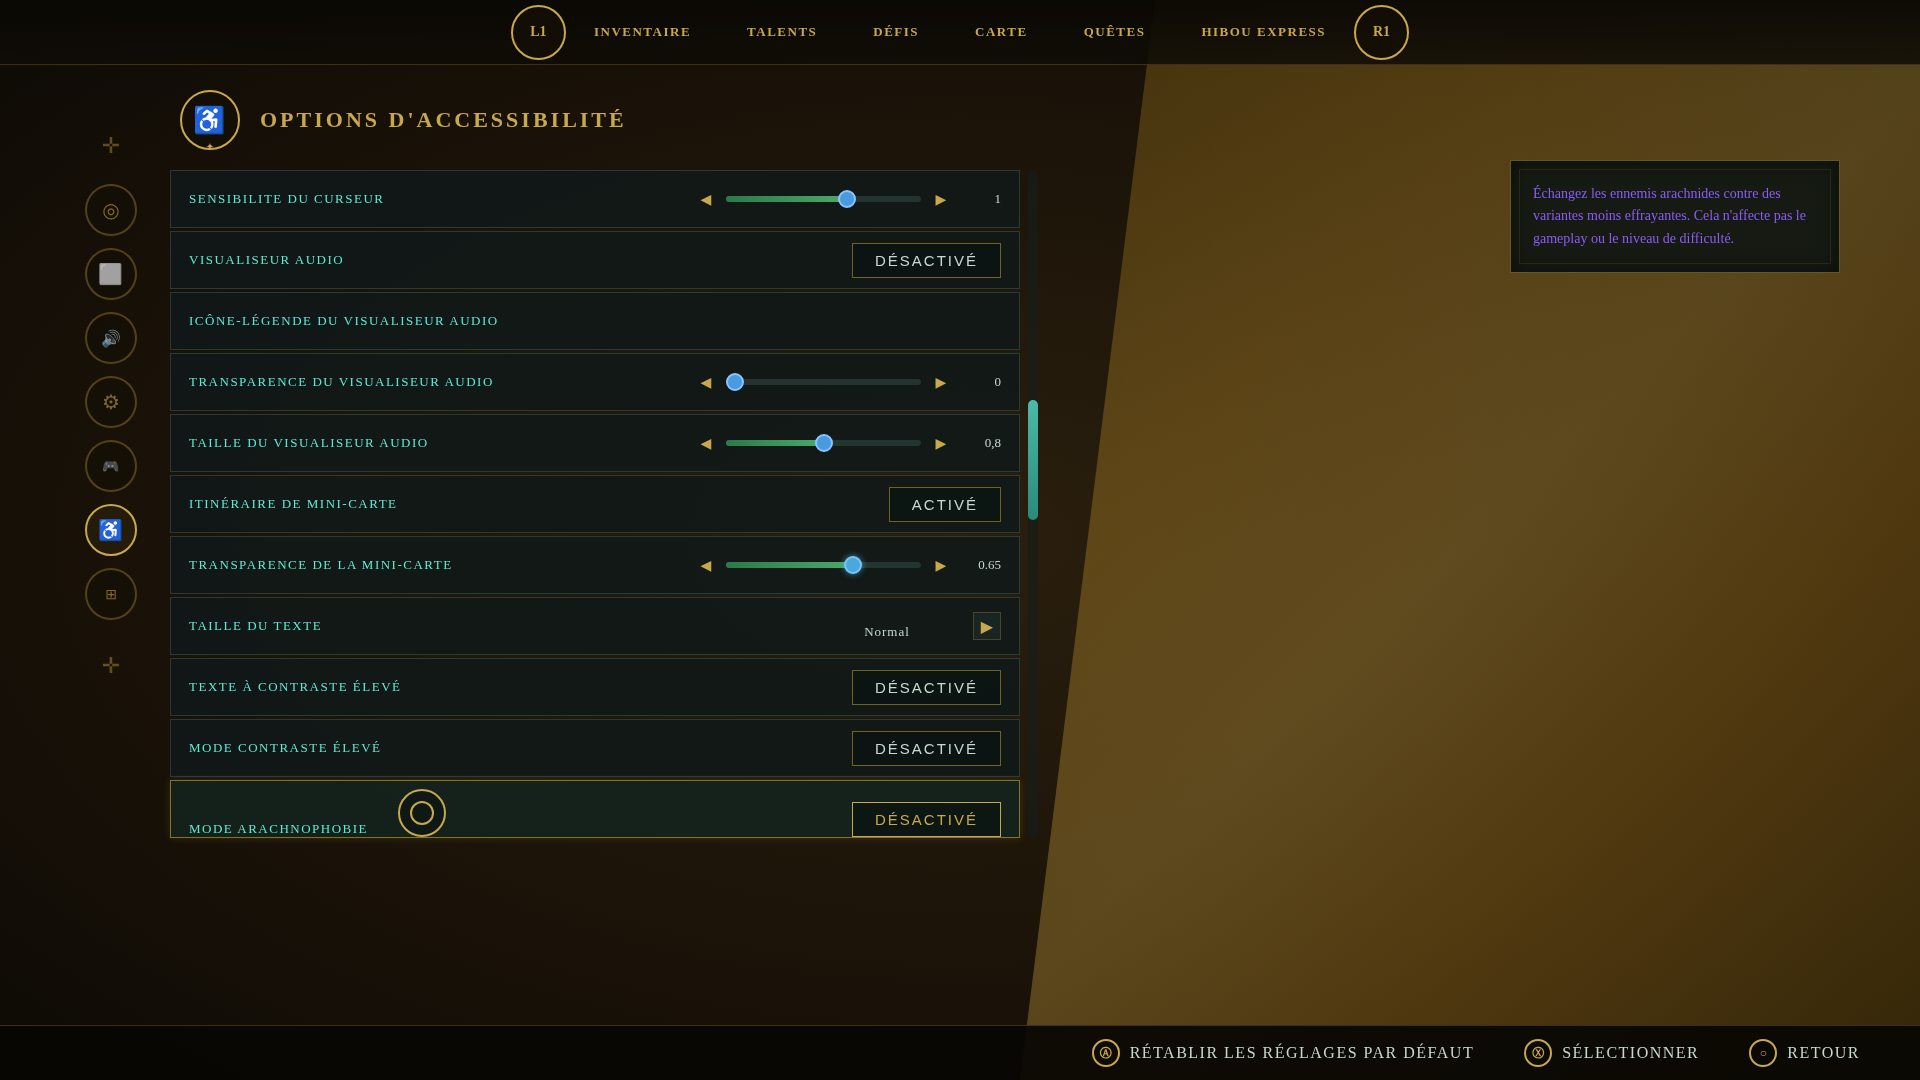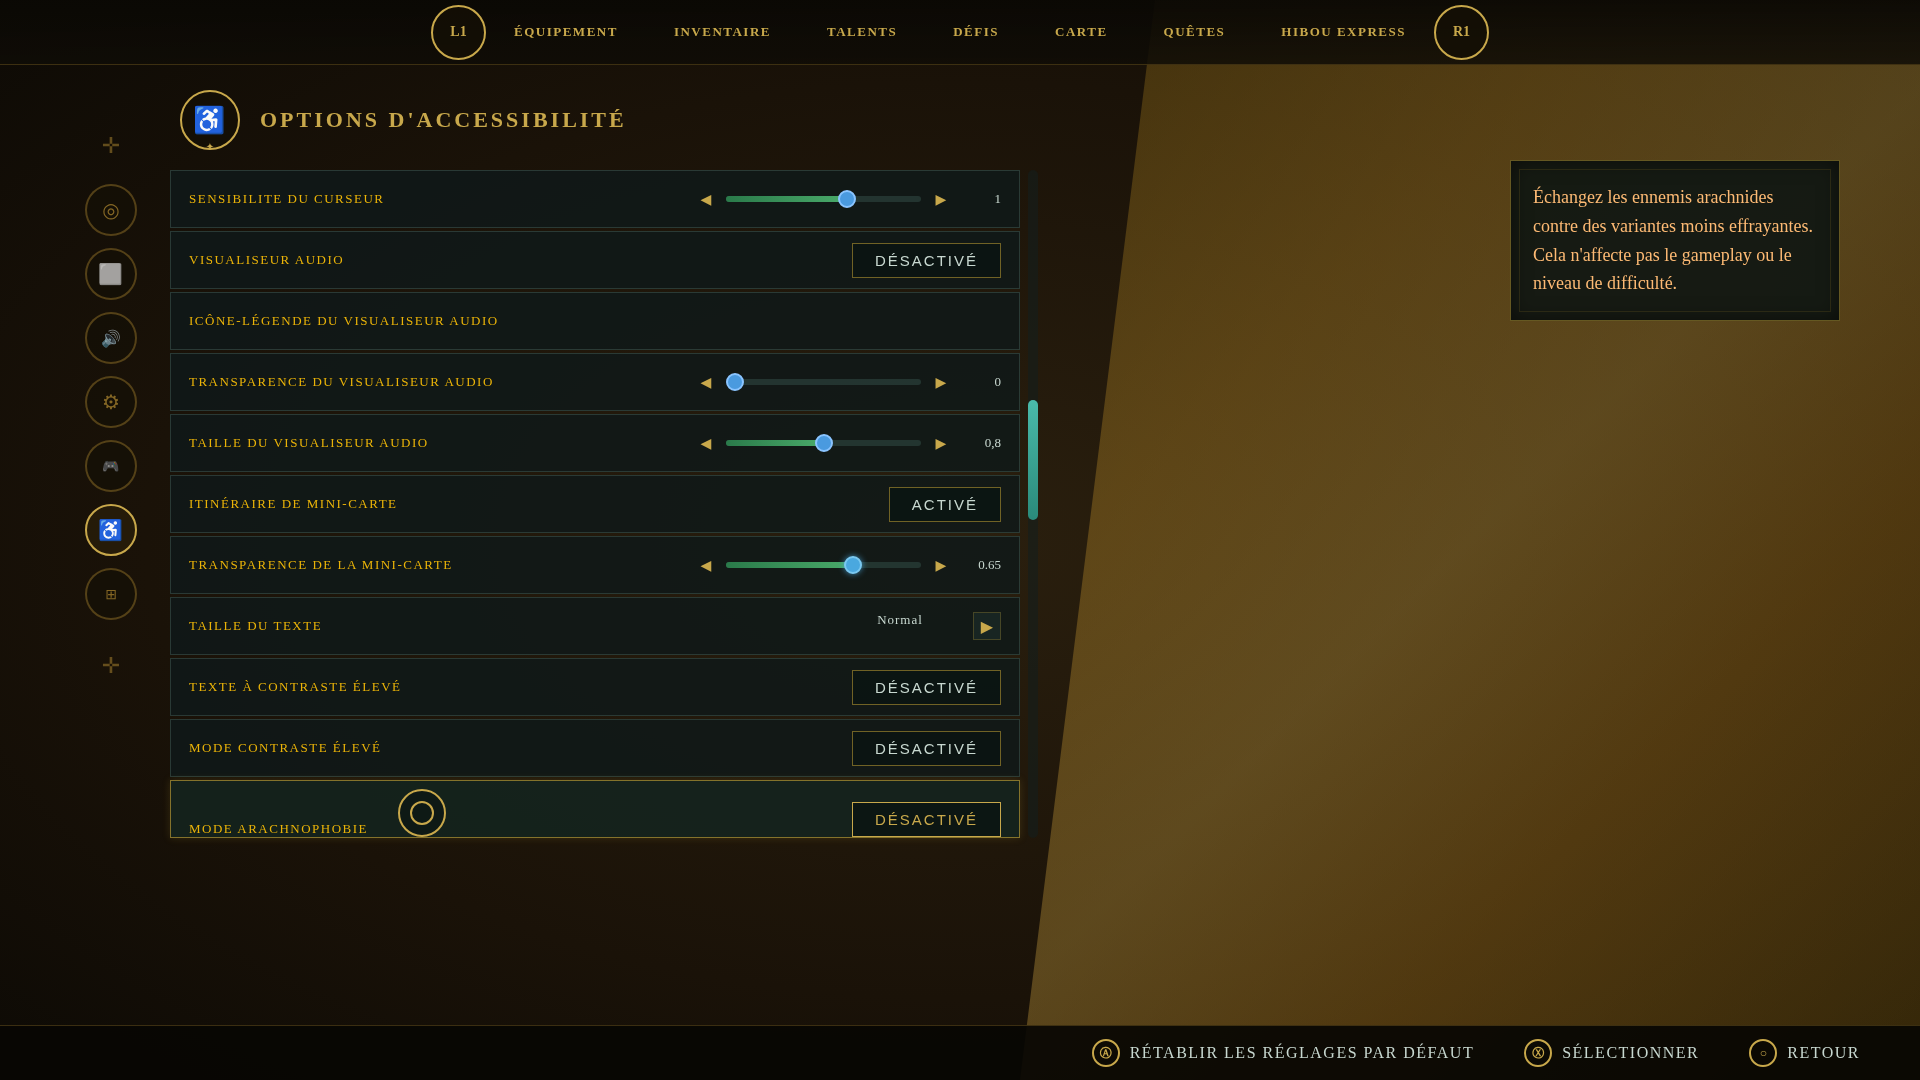--- a/index.html
+++ b/index.html
@@ -189,21 +189,21 @@
     }
 
     .setting-row.active-row {
       background: rgba(20, 35, 30, 0.9);
       border: 1px solid rgba(180,150,50,0.7);
       box-shadow: 0 0 8px rgba(180,150,50,0.2);
       align-items: flex-end;
     }
 
     .setting-label {
-      color: #eab308;
+      color: #5eead4;
       font-size: 13px;
       letter-spacing: 1.5px;
       text-transform: uppercase;
       font-family: 'Georgia', serif;
       flex: 0 0 auto;
     }
 
     
     .toggle-btn {
       margin-left: auto;
@@ -268,22 +268,22 @@
       color: #c8d8d0;
       font-size: 13px;
       width: 40px;
       text-align: right;
     }
 
     
     .select-area {
       margin-left: auto;
       display: flex;
-      align-items: flex-start;
-      gap: 13px;
+      align-items: flex-end;
+      gap: 26px;
     }
 
     .select-value {
       color: #c8d8d0;
       font-size: 13px;
       letter-spacing: 1px;
       text-align: center;
       min-width: 120px;
     }
 
@@ -334,22 +334,22 @@
 
     .info-panel::before {
       content: '';
       position: absolute;
       top: 8px; left: 8px; right: 8px; bottom: 8px;
       border: 1px solid rgba(180,150,50,0.15);
       pointer-events: none;
     }
 
     .info-text {
-      color: #fdba74;
-      font-size: 18px;
+      color: #8b5cf6;
+      font-size: 14px;
       line-height: 1.6;
     }
 
     
     .bottom-bar {
       position: absolute;
       bottom: 0;
       left: 0;
       right: 0;
       height: 55px;
@@ -411,21 +411,20 @@
   </style>
 </head>
 <body>
 
 <div class="bg"></div>
 <div class="bg-book"></div>
 
 <nav class="top-nav">
   <div class="nav-btn">L1</div>
 
-  <div class="nav-item">ÉQUIPEMENT</div>
   <div class="nav-item">INVENTAIRE</div>
   <div class="nav-item">TALENTS</div>
   <div class="nav-item">DÉFIS</div>
   <div class="nav-item">CARTE</div>
   <div class="nav-item">QUÊTES</div>
   <div class="nav-item">HIBOU EXPRESS</div>
 
   <div class="nav-btn">R1</div>
 </nav>
 

